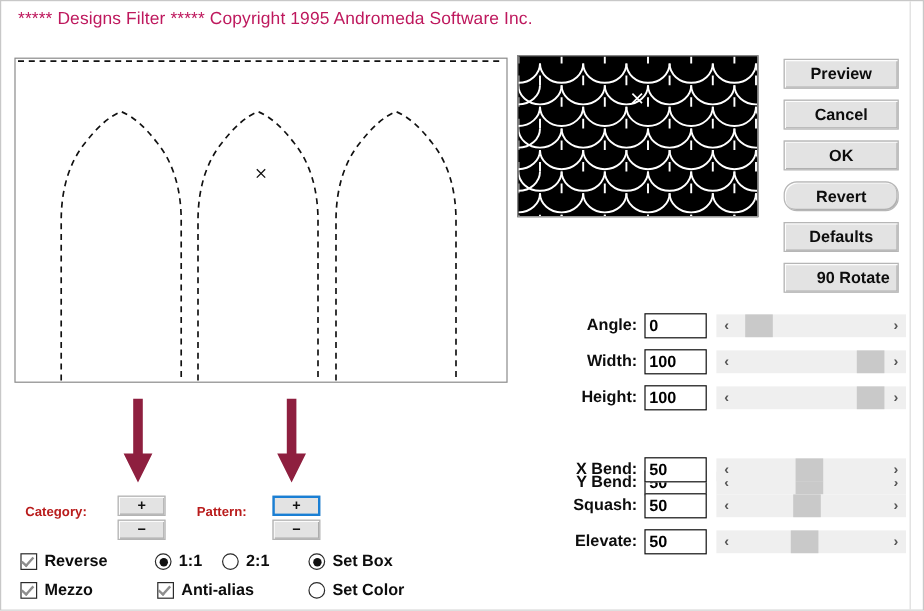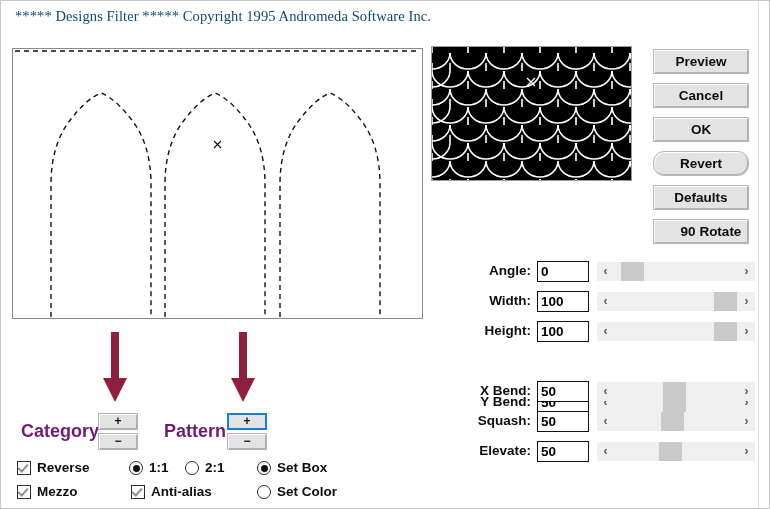--- a/index.html
+++ b/index.html
@@ -18,24 +18,23 @@
     border: 1px solid #c8c8c8;
     box-sizing: border-box;
     overflow: hidden;
   }
   
   #titlebar {
     position: absolute;
     left: 14px;
     top: 7px;
     font-size: 14.5px;
-    color: #0c4a6e;
+    color: #be185d;
     white-space: nowrap;
     letter-spacing: 0.1px;
-    font-family: Liberation Serif, serif;
   }
   
   #canvas-frame {
     position: absolute;
     left: 11px;
     top: 47px;
     width: 411px;
     height: 271px;
     background: #ffffff;
     border: 1px solid #8a8a8a;
@@ -138,23 +137,23 @@
     width: 23px;
     height: 19px;
     background: #c9c9c9;
     cursor: grab;
   }
   
   .bigarrow { position: absolute; }
   
   .cplabel {
     position: absolute;
-    font-size: 18px;
-    font-weight: bold;
-    color: #701a75;
+    font-size: 11px;
+    font-weight: bold;
+    color: #b91c1c;
     white-space: nowrap;
   }
   .pmbtn {
     position: absolute;
     width: 40px;
     height: 17px;
     background: #e3e3e3;
     border: 1px solid #b4b4b4;
     box-shadow: inset 1px 1px 0 #fcfcfc, inset -1px -1px 0 #adadad;
     box-sizing: border-box;

